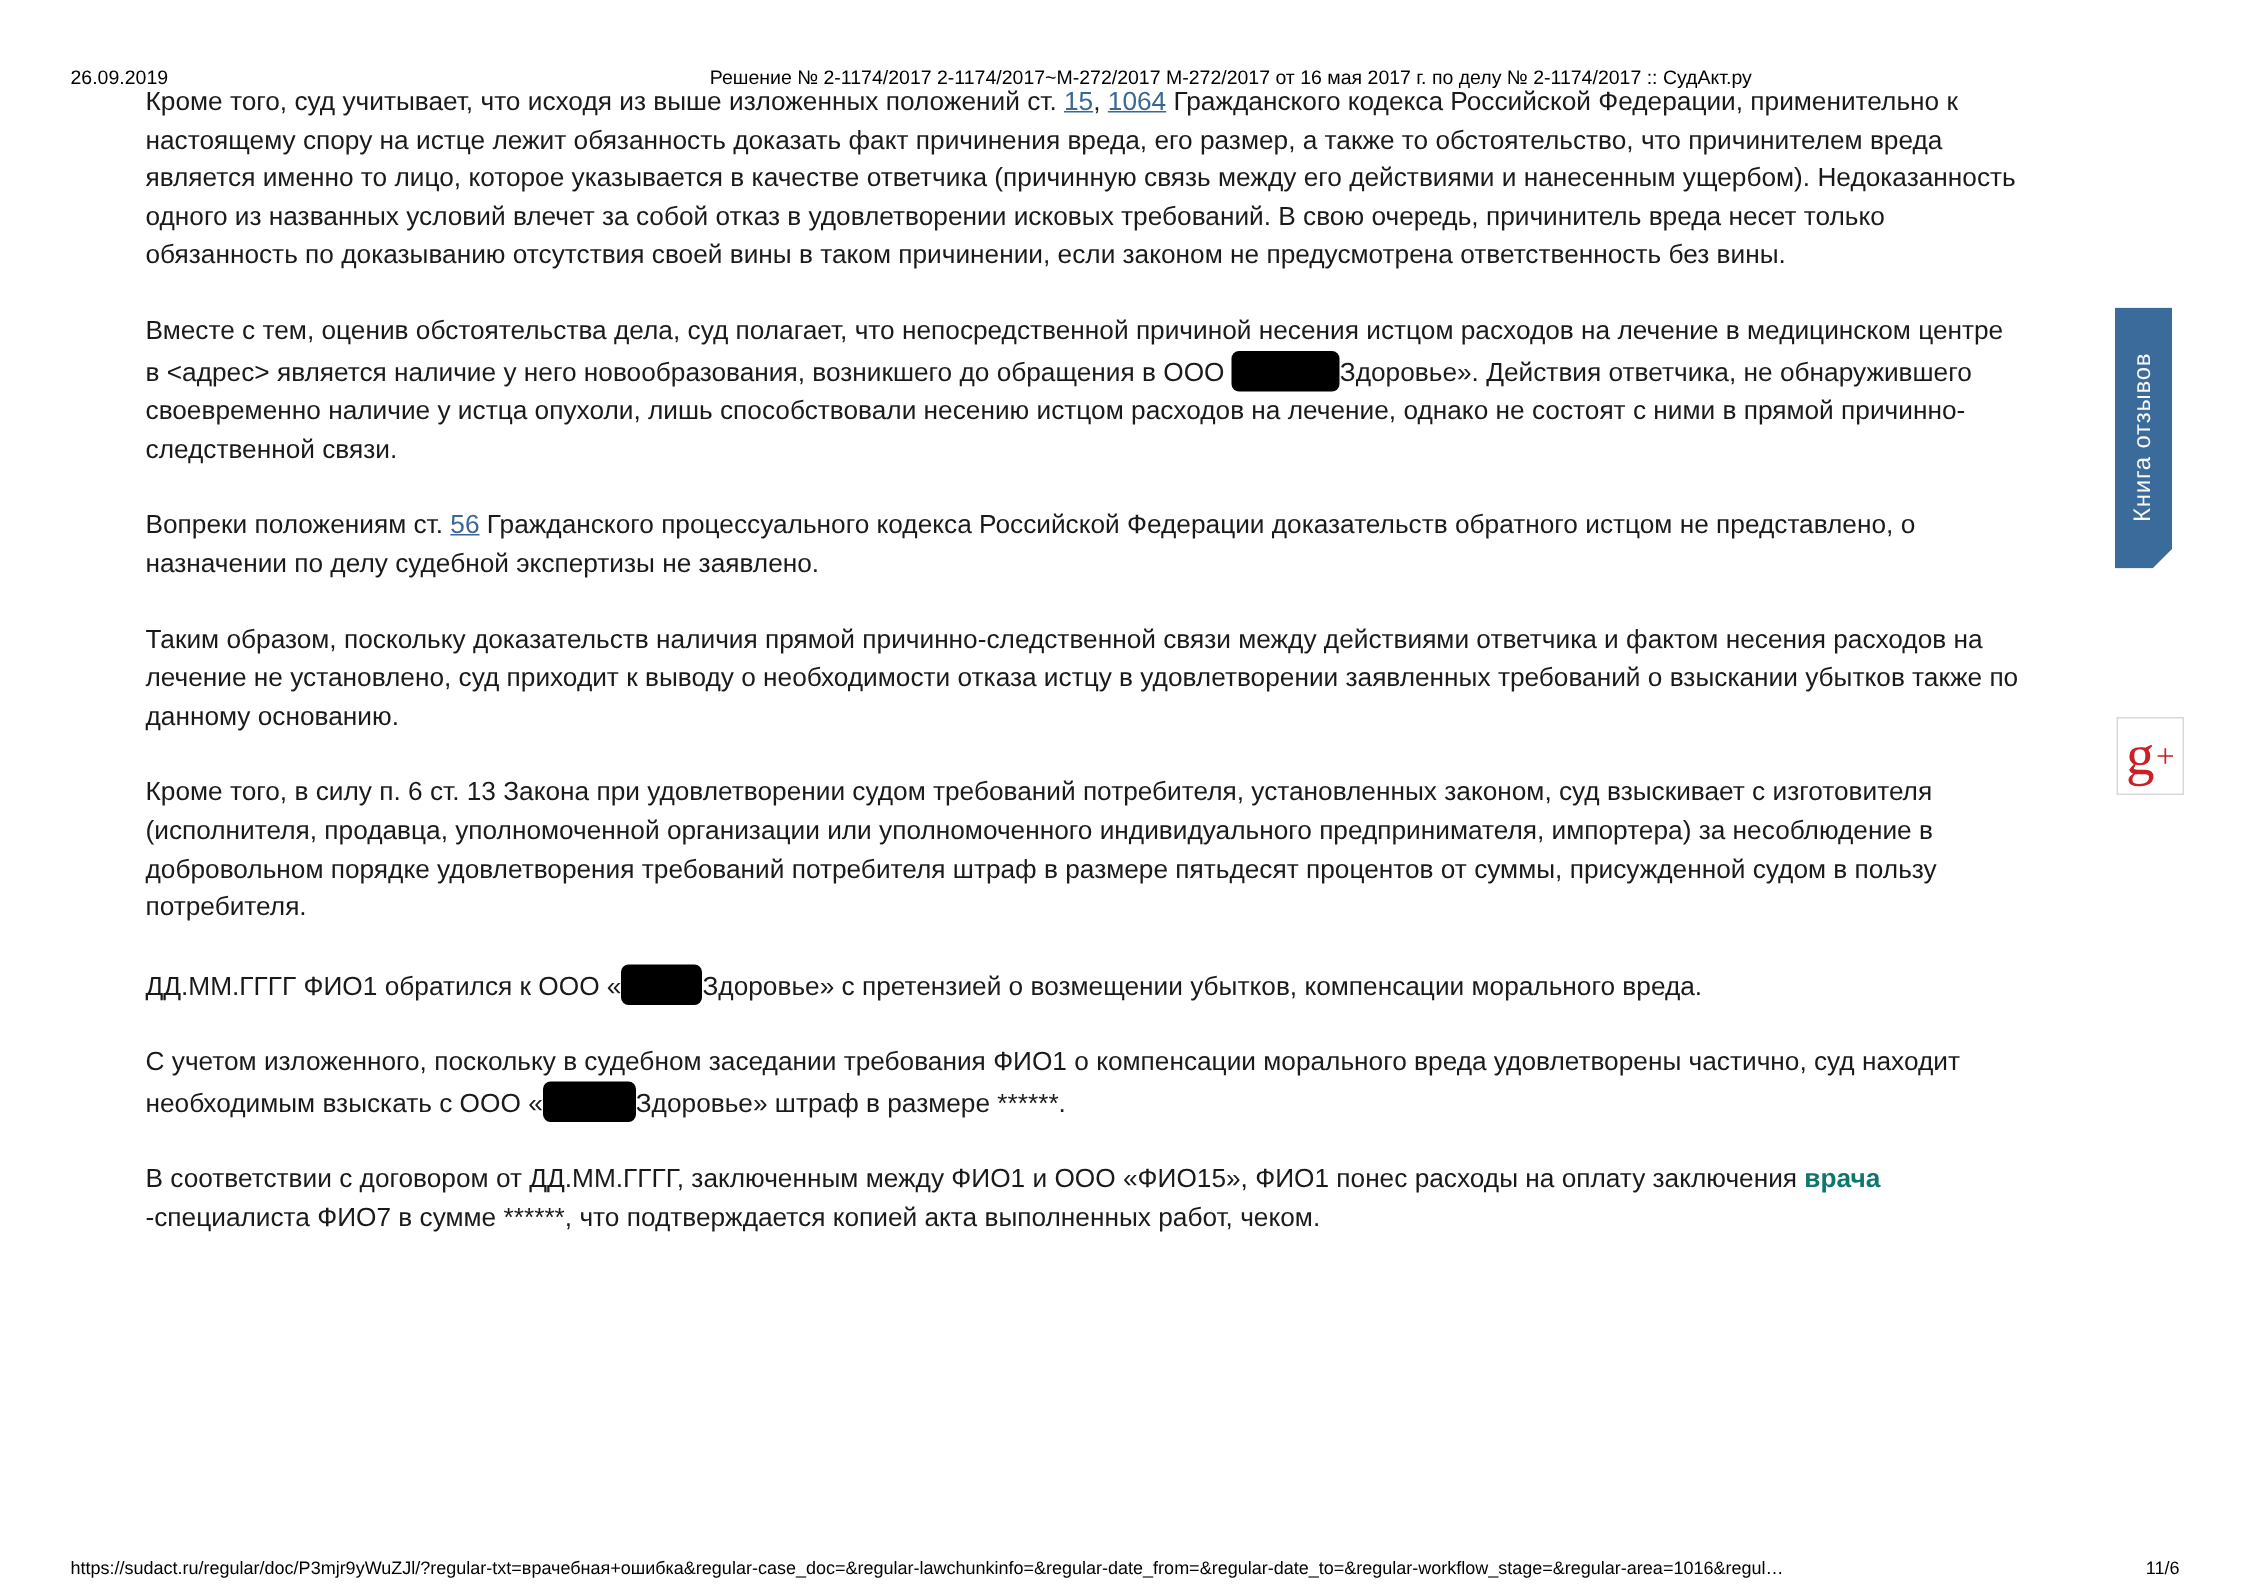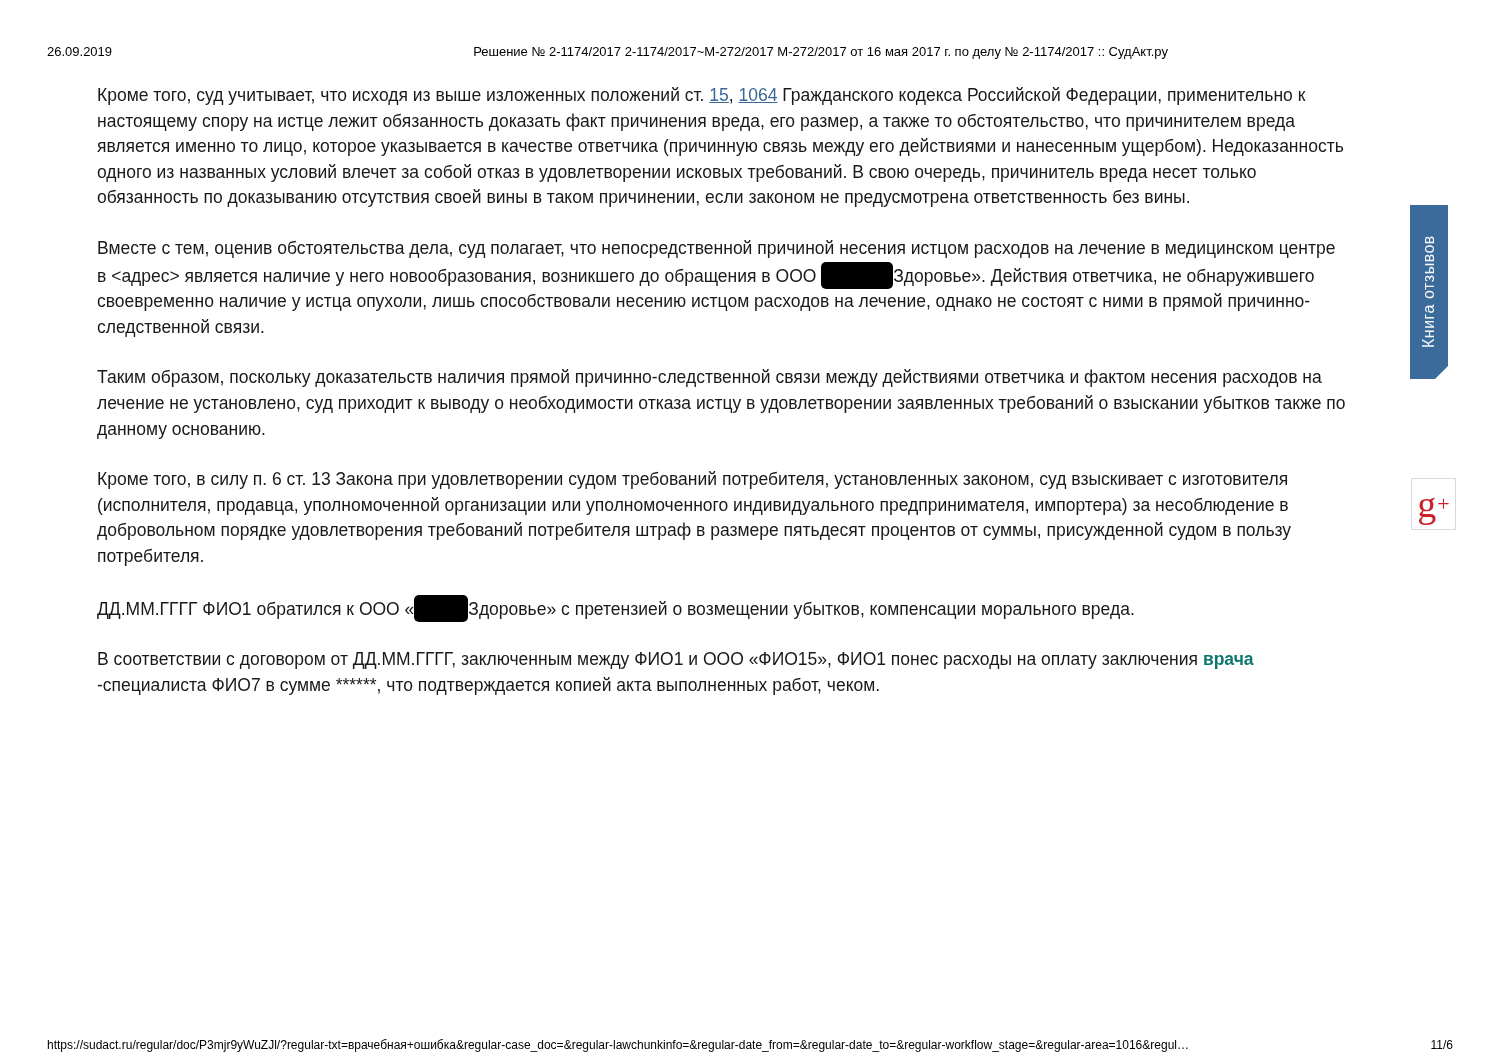--- a/index.html
+++ b/index.html
@@ -29,21 +29,20 @@
   .print-title { flex: 1 1 auto; text-align: center; padding-left: 76px; }
 
   
   .doc-body {
     position: absolute;
     top: 55px; left: 97px;
     width: 1252px;
     font-size: 17.5px;
     line-height: 25.6px;
     color: #1a1a1a;
-    margin-top: 28px;
   }
   .doc-body p.para { margin-bottom: 25px; }
   .doc-body a {
     color: var(--link-color, #3a6796);
     text-decoration: underline;
     cursor: pointer;
   }
   .doc-body b.hl-term {
     font-weight: bold;
     color: #0f766e;
@@ -112,23 +111,25 @@
 <div class="page">
 
   <div class="print-header">
     <span class="print-date">26.09.2019</span>
     <span class="print-title">Решение № 2-1174/2017 2-1174/2017~М-272/2017 М-272/2017 от 16 мая 2017 г. по делу № 2-1174/2017 :: СудАкт.ру</span>
   </div>
 
   <div class="doc-body">
       <p class="para">Кроме того, суд учитывает, что исходя из выше изложенных положений ст. <a>15</a>, <a>1064</a> Гражданского кодекса Российской Федерации, применительно к настоящему спору на истце лежит обязанность доказать факт причинения вреда, его размер, а также то обстоятельство, что причинителем вреда является именно то лицо, которое указывается в качестве ответчика (причинную связь между его действиями и нанесенным ущербом). Недоказанность одного из названных условий влечет за собой отказ в удовлетворении исковых требований. В свою очередь, причинитель вреда несет только обязанность по доказыванию отсутствия своей вины в таком причинении, если законом не предусмотрена ответственность без вины.</p>
       <p class="para">Вместе с тем, оценив обстоятельства дела, суд полагает, что непосредственной причиной несения истцом расходов на лечение в медицинском центре в &lt;адрес&gt; является наличие у него новообразования, возникшего до обращения в ООО <span class="redaction" style="width: 72px;"></span>Здоровье». Действия ответчика, не обнаружившего своевременно наличие у истца опухоли, лишь способствовали несению истцом расходов на лечение, однако не состоят с ними в прямой причинно-следственной связи.</p>
+      <p class="para">Вопреки положениям ст. <a>56</a> Гражданского процессуального кодекса Российской Федерации доказательств обратного истцом не представлено, о назначении по делу судебной экспертизы не заявлено.</p>
       <p class="para">Таким образом, поскольку доказательств наличия прямой причинно-следственной связи между действиями ответчика и фактом несения расходов на лечение не установлено, суд приходит к выводу о необходимости отказа истцу в удовлетворении заявленных требований о взыскании убытков также по данному основанию.</p>
       <p class="para">Кроме того, в силу п. 6 ст. 13 Закона при удовлетворении судом требований потребителя, установленных законом, суд взыскивает с изготовителя (исполнителя, продавца, уполномоченной организации или уполномоченного индивидуального предпринимателя, импортера) за несоблюдение в добровольном порядке удовлетворения требований потребителя штраф в размере пятьдесят процентов от суммы, присужденной судом в пользу потребителя.</p>
       <p class="para">ДД.ММ.ГГГГ ФИО1 обратился к ООО «<span class="redaction" style="width: 54px;"></span>Здоровье» с претензией о возмещении убытков, компенсации морального вреда.</p>
+      <p class="para">С учетом изложенного, поскольку в судебном заседании требования ФИО1 о компенсации морального вреда удовлетворены частично, суд находит необходимым взыскать с ООО «<span class="redaction" style="width: 62px;"></span>Здоровье» штраф в размере ******.</p>
       <p class="para">В соответствии с договором от ДД.ММ.ГГГГ, заключенным между ФИО1 и ООО «ФИО15», ФИО1 понес расходы на оплату заключения <b class="hl-term">врача</b> -специалиста ФИО7 в сумме ******, что подтверждается копией акта выполненных работ, чеком.</p>
     </div>
 
   <div class="feedback-tab">
     <span>Книга отзывов</span>
   </div>
 
   <div class="gplus-box">
     <span class="gplus-g">g</span>
     <span class="gplus-plus">+</span>

